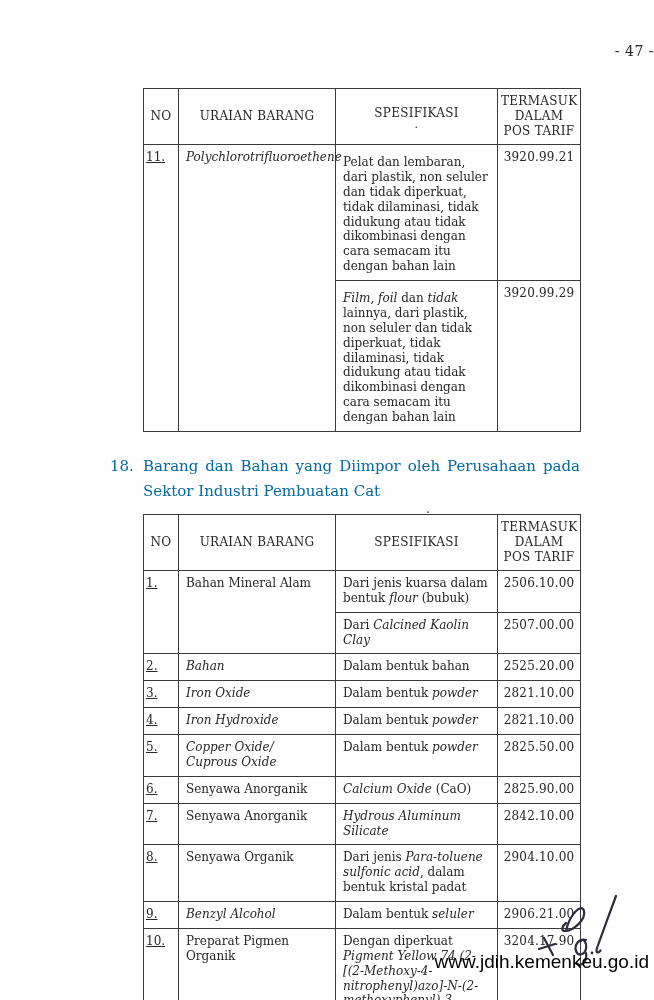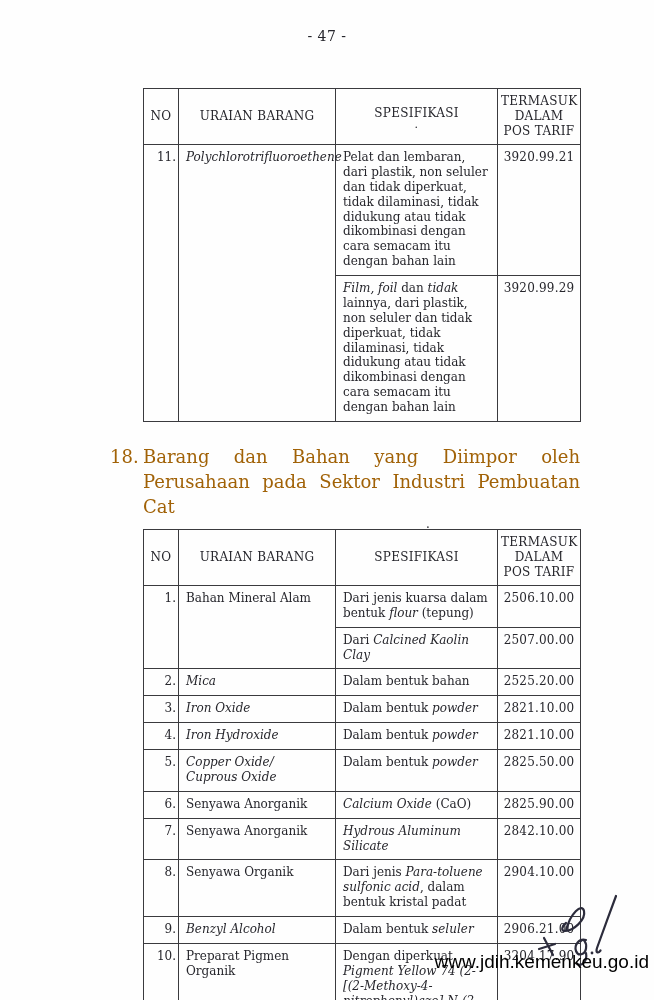--- a/index.html
+++ b/index.html
@@ -1,36 +1,36 @@
 <!DOCTYPE html>
 <html><head>
 <meta charset="utf-8">
 <style>
   html,body{margin:0;padding:0;background:#ffffff;}
   .page{
     position:relative;width:654px;height:1000px;background:#fefefe;
     font-family:"DejaVu Serif", serif;color:#26262c;margin:0 auto;overflow:hidden;
   }
-  .page-number{position:absolute;top:28px;left:0;width:100%;text-align:center;
+  .page-number{position:absolute;top:43px;left:0;width:100%;text-align:right;
     font-size:14px;letter-spacing:0.5px;}
   .content{position:absolute;left:143px;top:88px;width:437px;}
   table.doc-table{border-collapse:collapse;width:437px;table-layout:fixed;}
   col.col-no{width:35px;} col.col-item{width:157px;}
   col.col-spec{width:162px;} col.col-pos{width:83px;}
   th,td{border:1px solid #3a3a3e;}
   th{font-weight:normal;font-size:12px;line-height:1.25;text-align:center;
      vertical-align:middle;padding:5px 3px;letter-spacing:0.3px;}
   .hnote{display:block;line-height:7px;font-size:11px;}
   td{font-size:12px;line-height:1.24;vertical-align:top;padding:5px 7px 6px;}
-  td.no{text-align:right;padding:5px 2px;}
+  td.no{text-align:left;padding:5px 2px;text-decoration:underline;}
   td.pos{text-align:center;padding:5px 2px;letter-spacing:0.2px;}
-  .t1 td.spec{}
+  .t1 td.spec{padding-top:10px;}
   i{}
   .section{margin:22px 0 10px -33px;width:470px;box-sizing:border-box;
-    padding-left:33px;text-align:justify;font-size:18px;line-height:25px;color:#a16207;}
+    padding-left:33px;text-align:justify;font-size:15px;line-height:25px;color:#0369a1;}
   .sec-no{display:inline-block;width:33px;margin-left:-33px;}
   .t2wrap{position:relative;}
   .stray-dot{position:absolute;top:-12px;left:283px;font-size:12px;}
   .signature{position:absolute;left:526px;top:890px;width:120px;height:78px;}
   .watermark-url{position:absolute;top:951px;right:5px;
     font-family:"Liberation Sans", sans-serif;font-size:19px;}
 </style>
 </head>
 <body>
 
@@ -85,30 +85,30 @@
               <th><span>NO</span></th>
               <th><span>URAIAN BARANG</span></th>
               <th><span>SPESIFIKASI</span></th>
               <th><span>TERMASUK DALAM POS TARIF</span></th>
             </tr>
           </thead>
           <tbody>
             <tr>
               <td class="no" rowspan="2">1.</td>
               <td class="item" rowspan="2"><span>Bahan Mineral Alam</span></td>
-              <td class="spec"><span>Dari jenis kuarsa dalam bentuk </span><i>flour</i><span> (tepung)</span></td>
+              <td class="spec"><span>Dari jenis kuarsa dalam bentuk </span><i>flour</i><span> (bubuk)</span></td>
               <td class="pos">2506.10.00</td>
             </tr>
             <tr>
               <td class="spec"><span>Dari </span><i>Calcined Kaolin Clay</i></td>
               <td class="pos">2507.00.00</td>
             </tr>
             <tr>
               <td class="no" rowspan="1">2.</td>
-              <td class="item" rowspan="1"><i>Mica</i></td>
+              <td class="item" rowspan="1"><i>Bahan</i></td>
               <td class="spec"><span>Dalam bentuk bahan</span></td>
               <td class="pos">2525.20.00</td>
             </tr>
             <tr>
               <td class="no" rowspan="1">3.</td>
               <td class="item" rowspan="1"><i>Iron Oxide</i></td>
               <td class="spec"><span>Dalam bentuk </span><i>powder</i></td>
               <td class="pos">2821.10.00</td>
             </tr>
             <tr>

